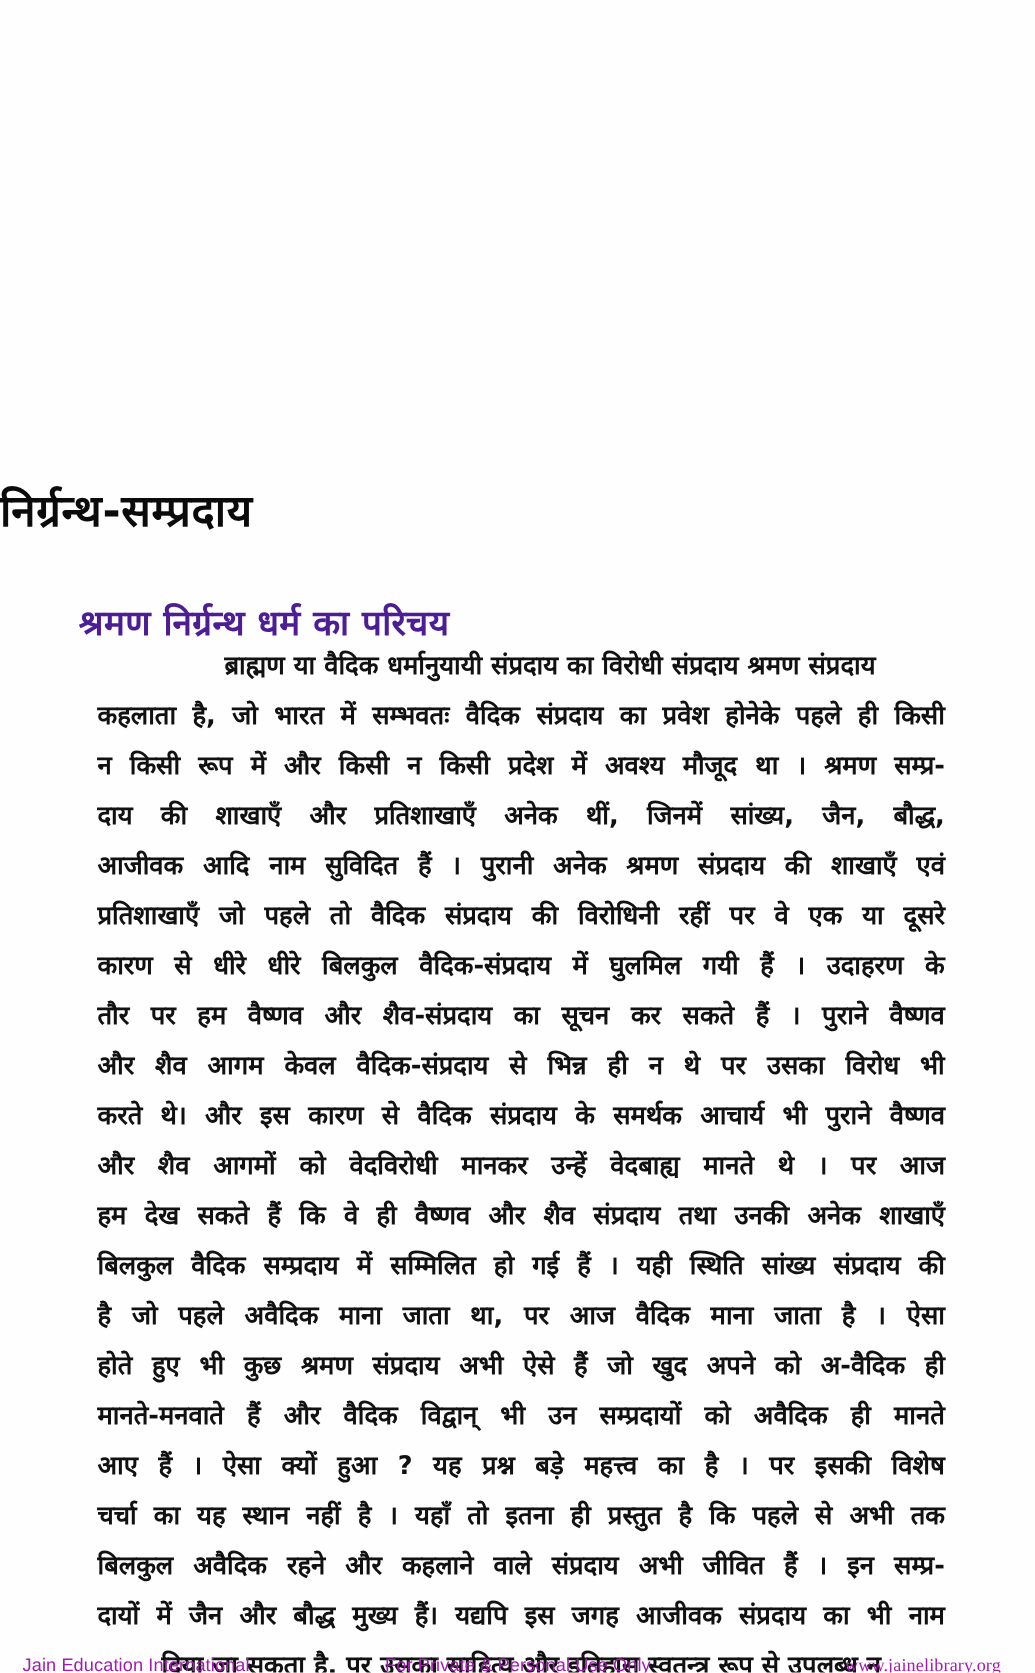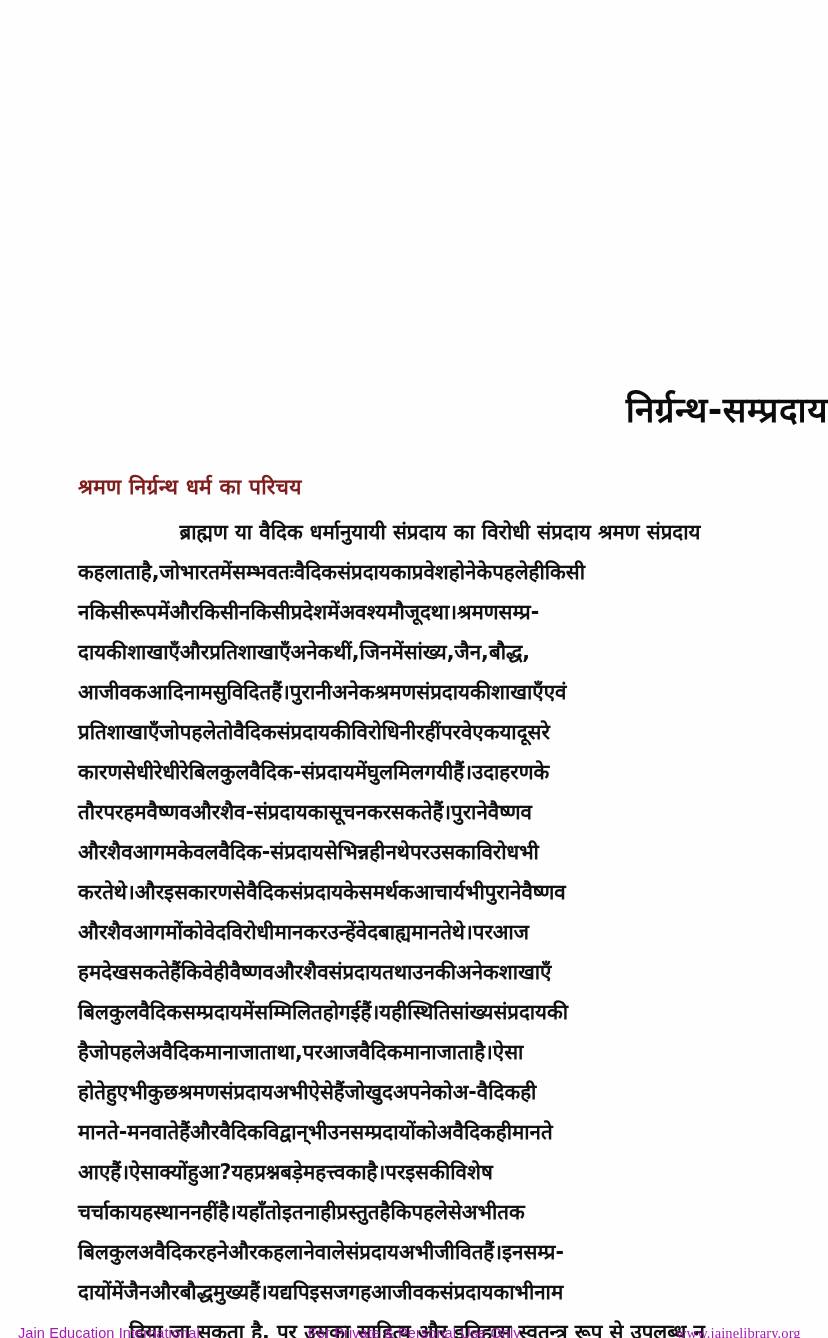--- a/index.html
+++ b/index.html
@@ -22,59 +22,60 @@
     inset: 0;
     background: #fefefe;
   }
 
   
   .doc-title {
     position: absolute;
     top: 366px;
     left: 0;
     width: 828px;
-    text-align: right;
+    text-align: left;
     font-family: "DejaVu Sans", sans-serif;
     font-size: 35px;
     font-weight: 700;
     color: #0b0b0b;
     letter-spacing: 0.5px;
     line-height: 1.25;
   }
 
   
   .doc-subtitle {
     position: absolute;
     top: 455px;
-    left: 78px;
+    left: 63px;
     width: 680px;
     font-family: "DejaVu Sans", sans-serif;
-    font-size: 21px;
+    font-size: 28px;
     font-weight: 700;
-    color: #7f1d1d;
+    color: #4c1d95;
     letter-spacing: 0.3px;
   }
 
   
   .body-block {
     position: absolute;
     top: 512px;
     left: 78px;
     width: 678px;
   }
 
   .body-line {
     font-family: "DejaVu Sans", sans-serif;
     font-size: 20.5px;
     font-weight: 600;
     color: #111111;
     height: 40px;
     line-height: 40px;
     white-space: nowrap;
     display: flex;
+    justify-content: space-between;
     overflow: visible;
   }
   .body-line.last-line,
   .body-line.indent-line {
     justify-content: center;
   }
   .body-line.indent-line {
     text-indent: 0;
   }
   .body-line .w {

